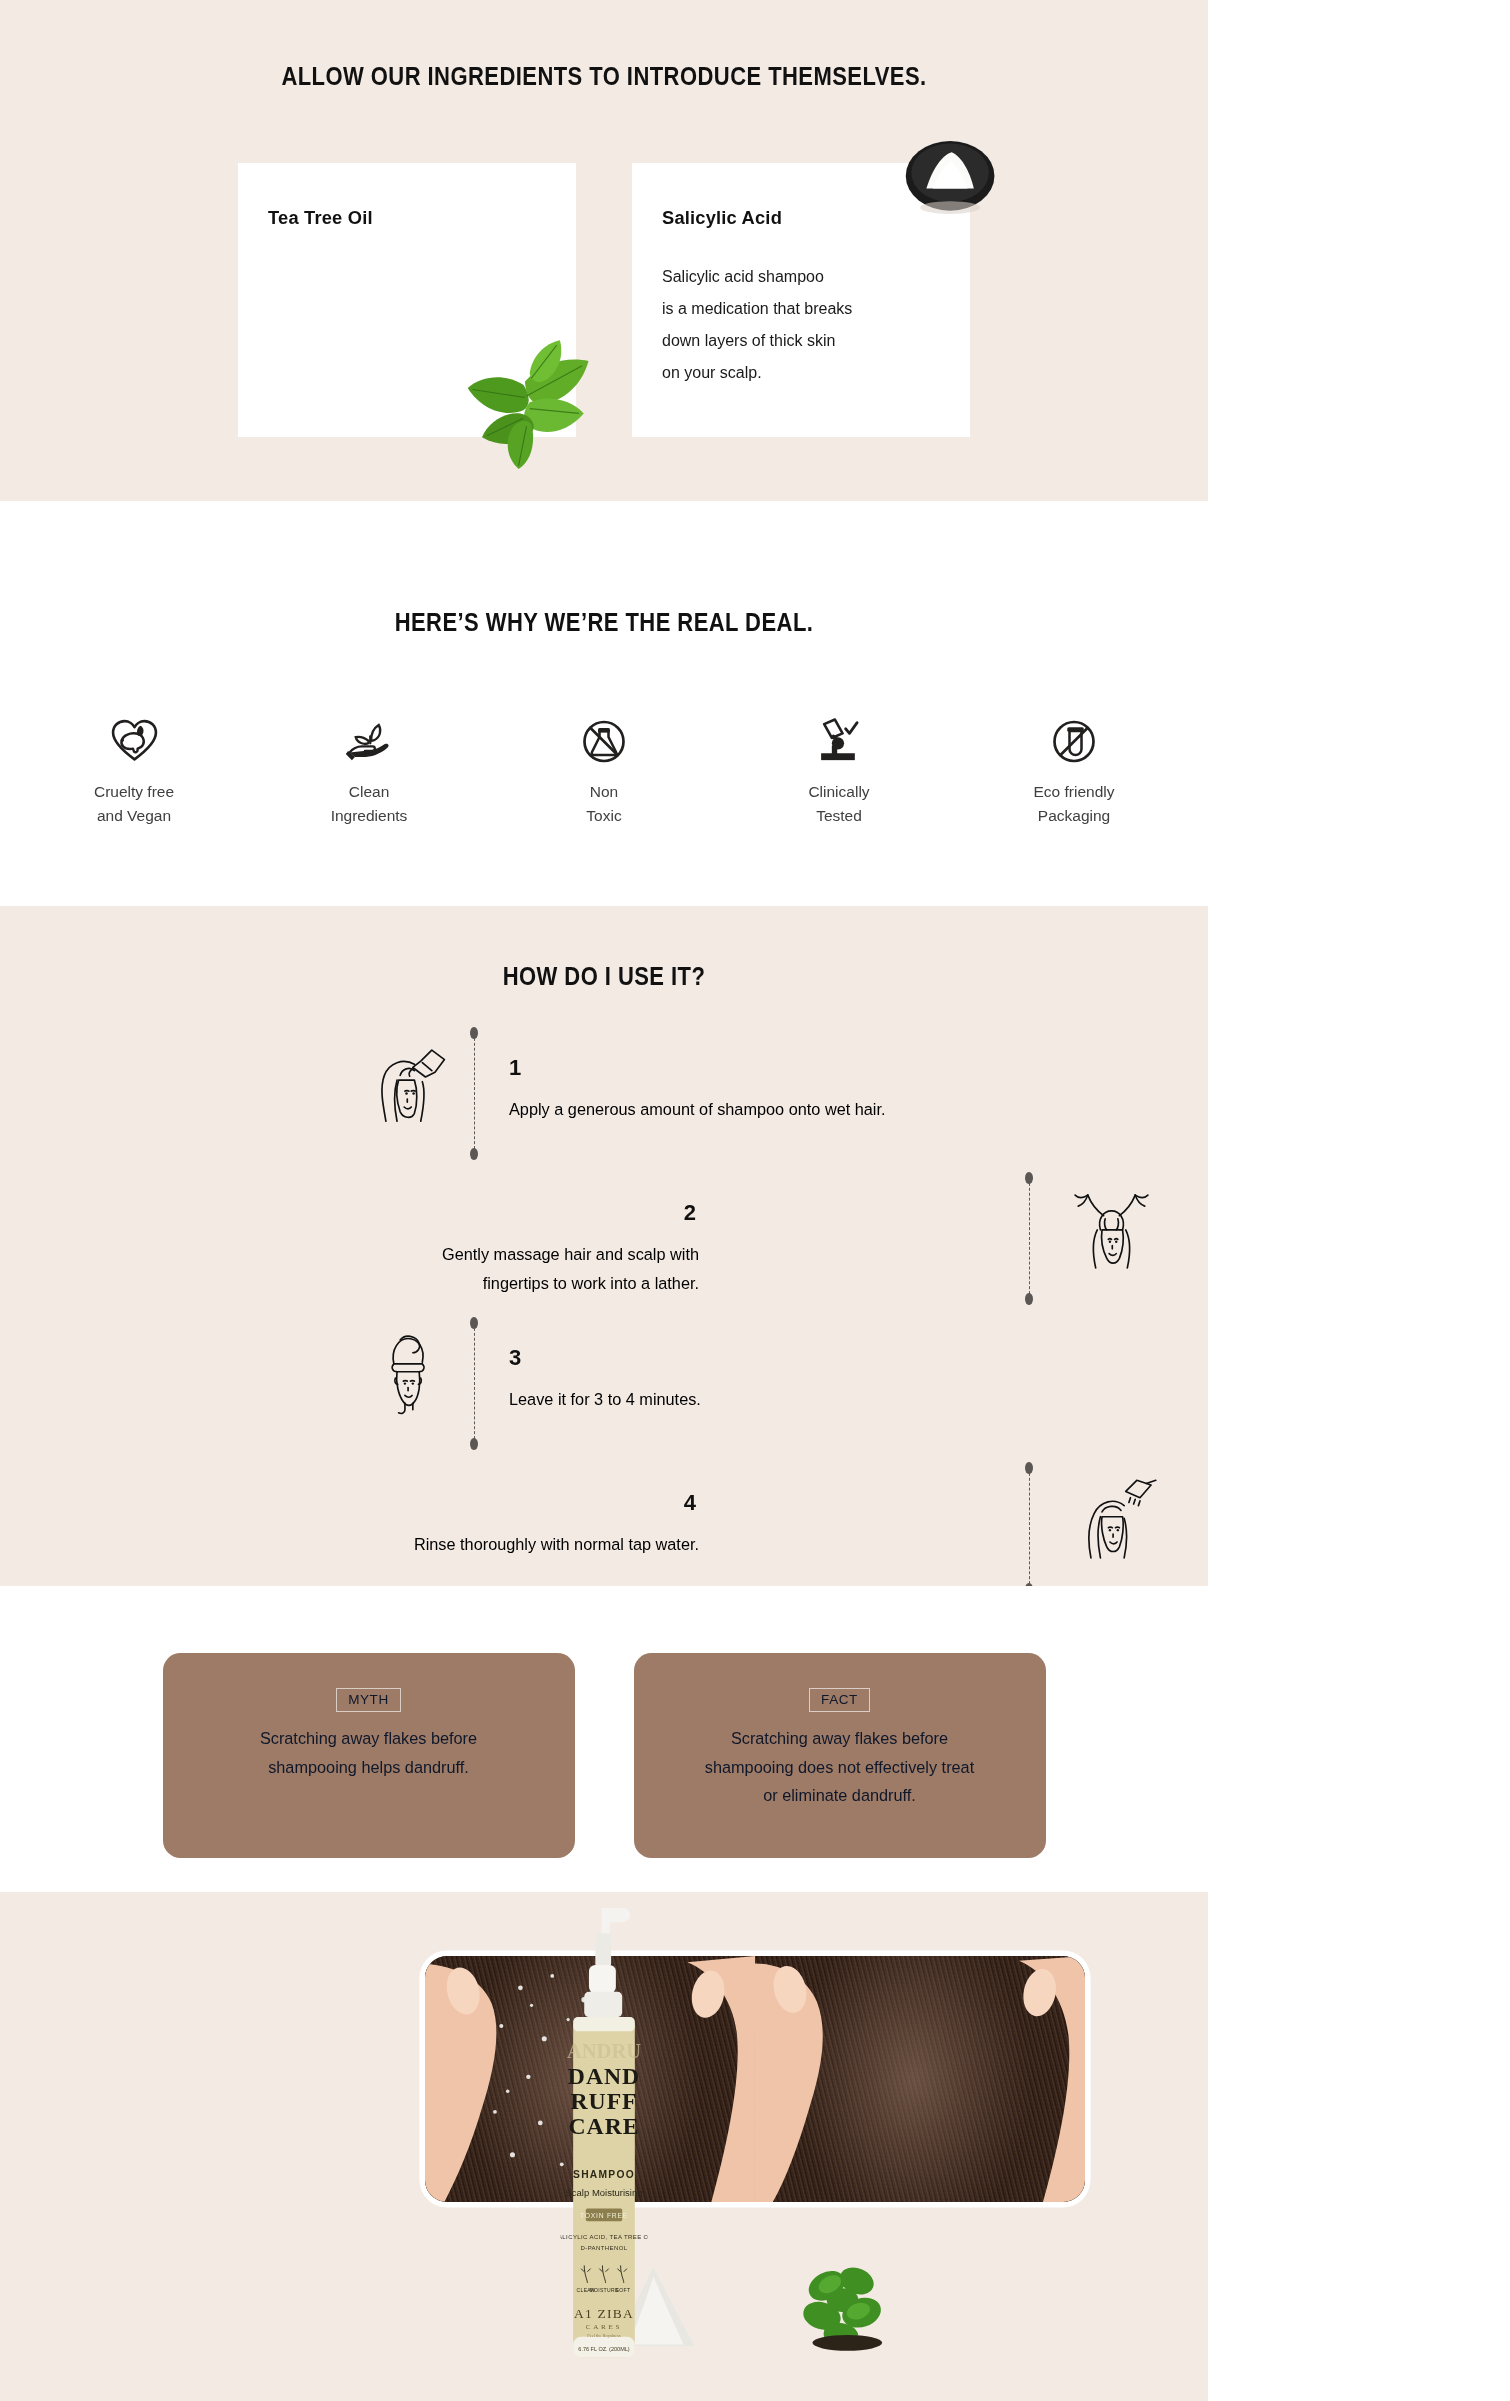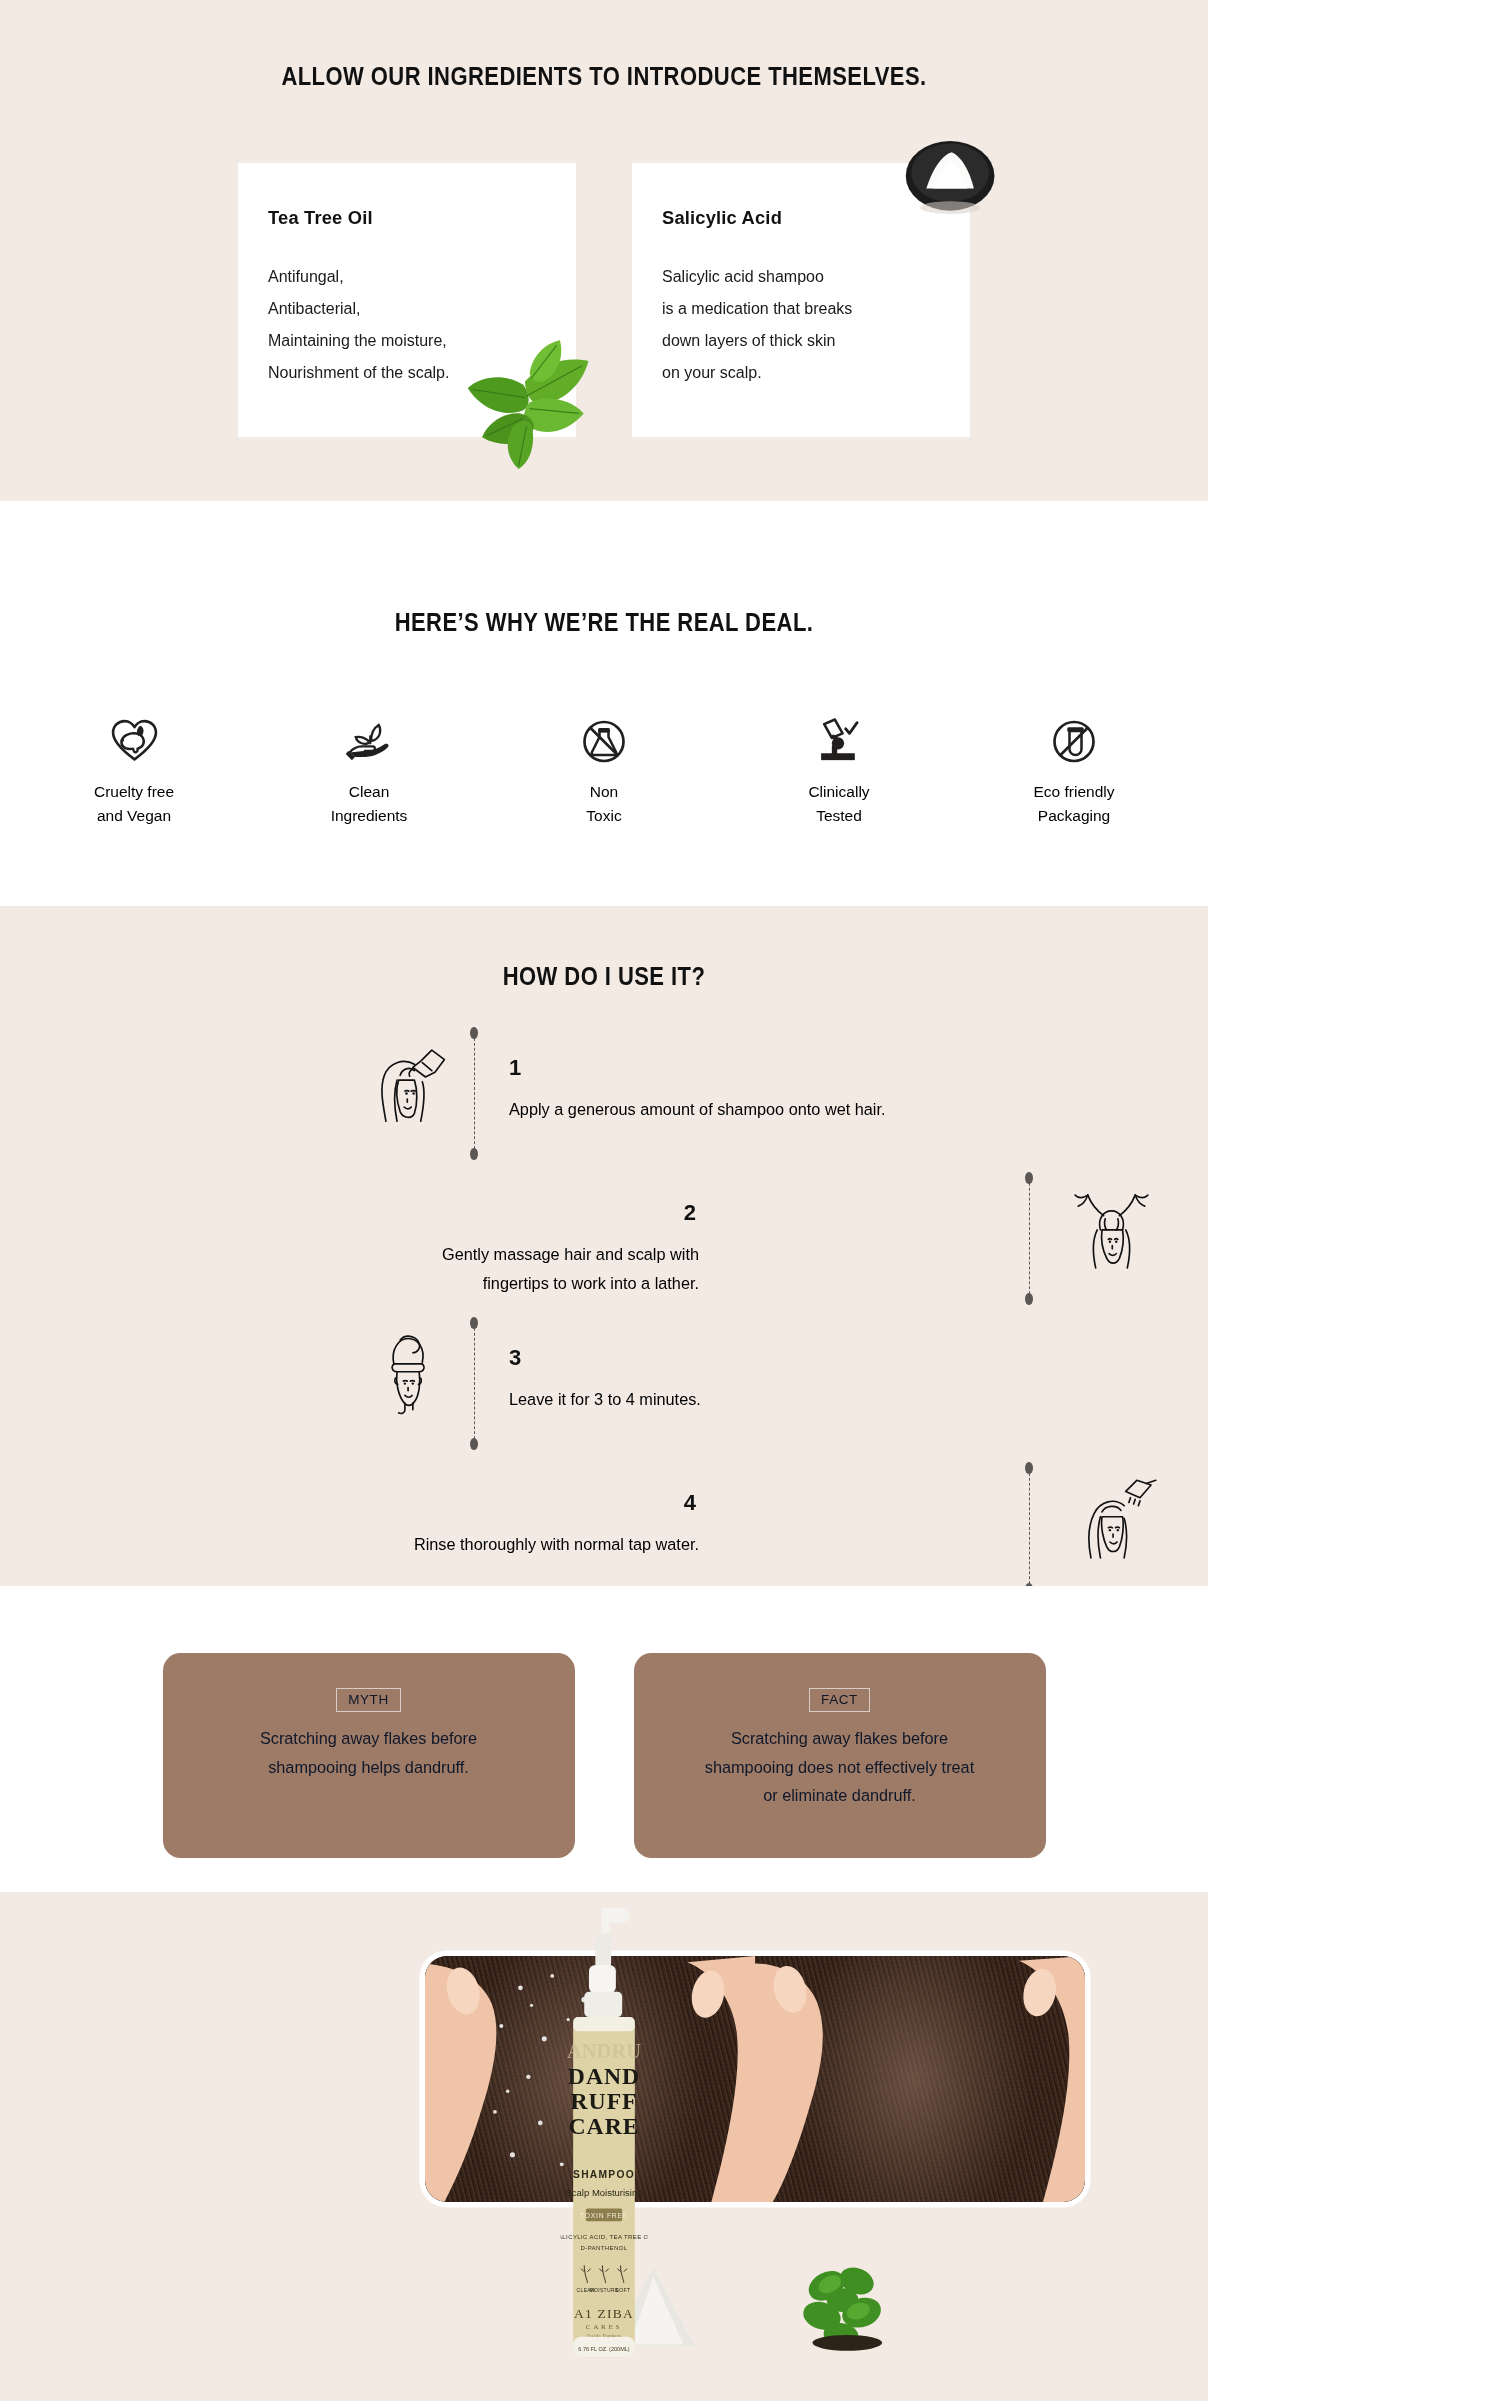--- a/index.html
+++ b/index.html
@@ -70,21 +70,21 @@
     display: flex;
     justify-content: center;
     gap: 68px;
   }
   .why-item { width: 167px; text-align: center; }
   .why-ico { height: 64px; display: flex; align-items: flex-end; justify-content: center; }
   .why-label {
     margin-top: 16px;
     font-size: 15.5px;
     line-height: 1.52;
-    color: #000000;
+    color: #404040;
   }
 
   
   .sec-how { background: #F3EAE4; height: 680px; position: relative; }
   .sec-how .section-title { padding-top: 56px; }
   .steps { position: absolute; top: 127px; left: 0; right: 0; }
   .step { position: relative; height: 145px; }
   .step .figure { position: absolute; width: 95px; height: 87px; }
   .step .rule {
     position: absolute;
@@ -183,26 +183,20 @@
 
 <div class="page">
 
   <section class="sec-ingredients">
     <h2 class="section-title">ALLOW OUR INGREDIENTS TO INTRODUCE THEMSELVES.</h2>
 
     <div class="ing-wrap">
 
       <div class="ing-card">
         <h3>Tea Tree Oil</h3>
-        <div class="body">
-          <div>Antifungal,</div>
-          <div>Antibacterial,</div>
-          <div>Maintaining the moisture,</div>
-          <div>Nourishment of the scalp.</div>
-        </div>
 
         <div class="leaf-cluster">
           <svg viewBox="0 0 210 180" width="167" height="143">
             <g fill="#57A022">
               <path d="M98 70 C118 46 152 38 178 44 C170 74 146 96 118 98 C106 98 99 88 98 70 Z" fill="#61AD27"></path>
               <path d="M96 74 C74 60 44 62 26 78 C42 104 72 116 96 106 C106 100 104 86 96 74 Z" fill="#4E9A1E"></path>
               <path d="M104 96 C126 86 156 92 172 110 C152 134 120 140 102 126 C94 118 96 106 104 96 Z" fill="#6BB832"></path>
               <path d="M92 110 C74 108 52 120 44 140 C68 154 96 150 108 132 C112 122 104 112 92 110 Z" fill="#4A921C"></path>
               <path d="M106 124 C112 146 106 170 90 180 C74 166 72 142 84 126 C92 118 102 118 106 124 Z" fill="#57A424"></path>
               <path d="M104 60 C106 40 122 22 142 18 C148 40 138 62 120 70 C112 72 106 68 104 60 Z" fill="#6FBE33"></path>

